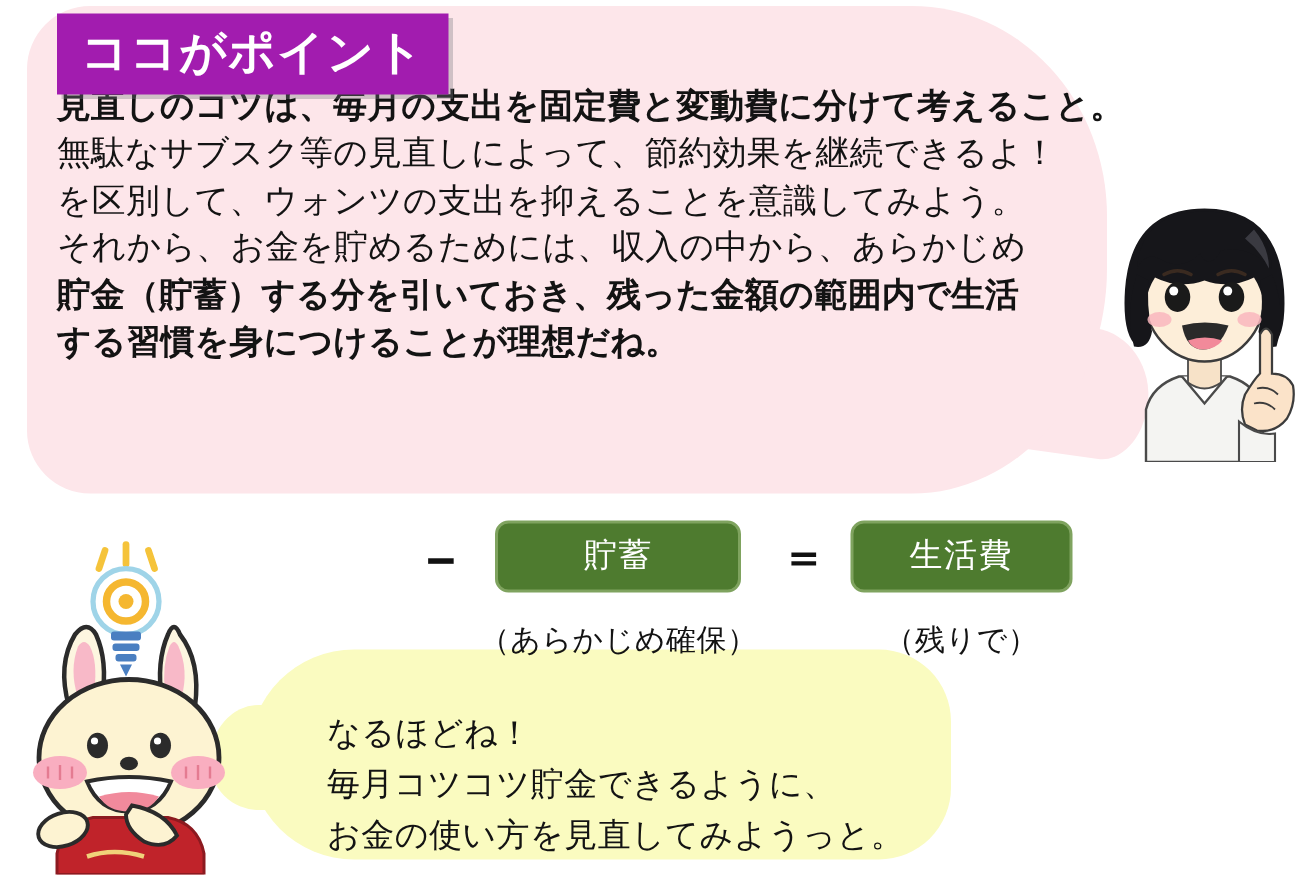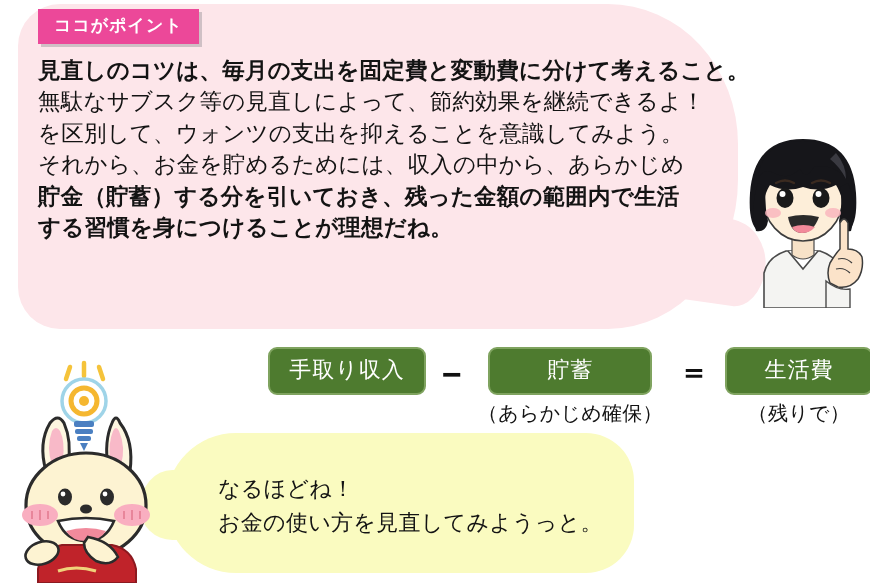--- a/index.html
+++ b/index.html
@@ -37,23 +37,23 @@
     transform: rotate(8deg);
     z-index: 1;
   }
 
   
   .badge {
     position: absolute;
     left: 38px;
     top: 9px;
     z-index: 6;
-    background: #ec4899;
+    background: #a21caf;
     color: #ffffff;
-    font-size: 17px;
+    font-size: 31px;
     font-weight: bold;
     letter-spacing: 1px;
     padding: 5px 16px 7px 16px;
     box-shadow: 3px 3px 0 rgba(120,120,130,0.35);
     white-space: nowrap;
   }
 
   
   .pink-text {
     position: absolute;
@@ -112,21 +112,21 @@
     font-size: 22px;
     letter-spacing: 1px;
     padding: 6px 0 8px 0;
     text-align: center;
     box-sizing: border-box;
   }
   .gbox.w1 { width: 158px; }
   .gbox.w2 { width: 164px; }
   .gbox.w3 { width: 148px; }
   .sub {
-    margin-top: 5px;
+    margin-top: 18px;
     font-size: 20px;
     color: #131313;
     letter-spacing: 0.3px;
     white-space: nowrap;
   }
   .op {
     font-size: 30px;
     font-weight: bold;
     color: #111111;
     line-height: 1;
@@ -278,38 +278,35 @@
 
   <path d="M24 224 Q28 204 48 200 L98 200 Q118 204 122 224 L122 238 L24 238 Z" fill="#c0232a" stroke="#8c1a20" stroke-width="2"></path>
 
   <ellipse cx="28" cy="208" rx="17" ry="11" fill="#fdf3d2" stroke="#2b2b2b" stroke-width="2.6" transform="rotate(-18 28 208)"></ellipse>
   <path d="M74 192 Q96 196 104 212 Q96 222 82 216 Q70 208 70 198 Z" fill="#fdf3d2" stroke="#2b2b2b" stroke-width="2.6"></path>
 
   <path d="M44 226 Q62 220 82 226" stroke="#f0d27a" stroke-width="3" fill="none"></path>
 </svg>
 
 <div class="formula">
-  <div class="fcell">
-    <div class="gbox w1">手取り収入</div>
-    <div class="sub"></div>
-  </div>
 
   <div class="op op-minus">−</div>
 
   <div class="fcell">
     <div class="gbox w2">貯蓄</div>
     <div class="sub">（あらかじめ確保）</div>
   </div>
 
   <div class="op op-eq">＝</div>
 
   <div class="fcell">
     <div class="gbox w3">生活費</div>
     <div class="sub">（残りで）</div>
   </div>
 </div>
 
 <div class="yellow-tail"></div>
 <div class="yellow-bubble"></div>
 <div class="yellow-text">
   <span class="ln">なるほどね！</span>
+  <span class="ln">毎月コツコツ貯金できるように、</span>
   <span class="ln">お金の使い方を見直してみようっと。</span>
 </div>
 
 </body></html>

